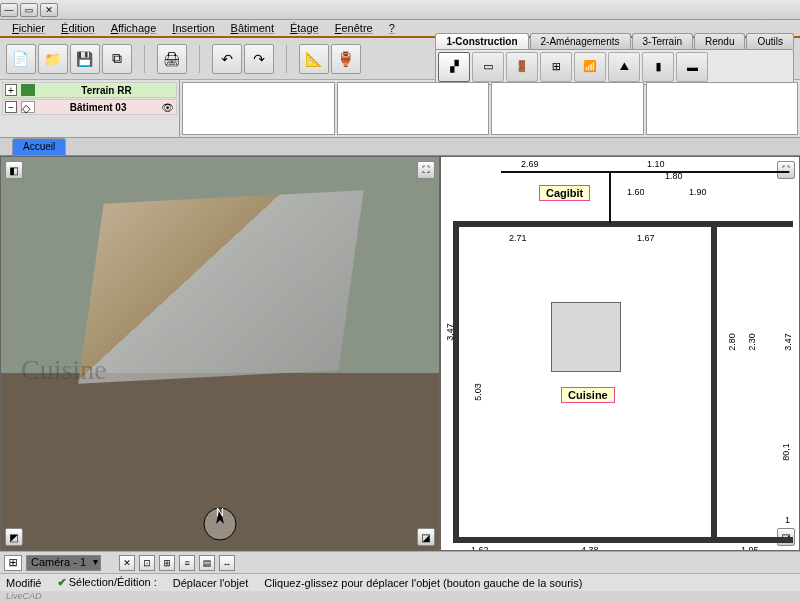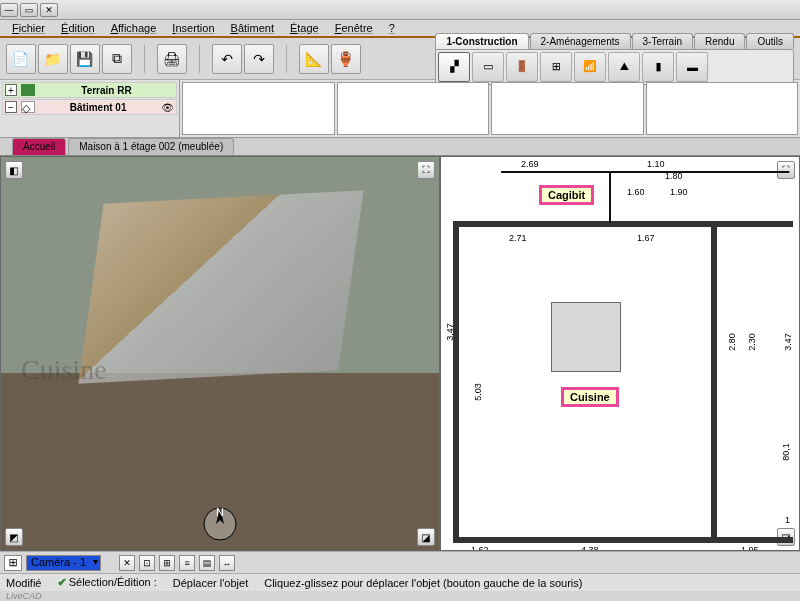--- a/index.html
+++ b/index.html
@@ -28,40 +28,40 @@
 .layer-item { display: flex; align-items: center; height: 16px; gap: 4px; padding: 1px 2px; border: 1px solid #ccc; margin-bottom: 1px; }
 .layer-item.terrain { background: #d4f0c4; }
 .layer-item.building { background: #f5e0e0; }
 .layer-toggle { width: 12px; height: 12px; border: 1px solid #666; background: #fff; display: flex; align-items: center; justify-content: center; font-size: 10px; cursor: pointer; }
 .layer-swatch { width: 14px; height: 12px; }
 .layer-label { flex: 1; text-align: center; font-weight: bold; font-size: 10px; }
 .eye { font-size: 10px; }
 .layer-previews { flex: 1; display: flex; gap: 2px; padding: 2px; }
 .preview-box { flex: 1; background: #fff; border: 1px solid #999; }
 .doc-tabs { display: flex; height: 18px; background: #d0d0d0; border-bottom: 1px solid #888; padding-left: 12px; }
-.doc-tab { padding: 2px 10px; background: #be185d; border: 1px solid #999; border-bottom: none; border-radius: 3px 3px 0 0; margin-right: 2px; cursor: pointer; font-size: 10px; }
+.doc-tab { padding: 2px 10px; background: #3b82f6; border: 1px solid #999; border-bottom: none; border-radius: 3px 3px 0 0; margin-right: 2px; cursor: pointer; font-size: 10px; }
 .doc-tab.active { background: #c0c0c0; }
 .main-area { display: flex; height: 395px; }
 .view3d { width: 440px; background: linear-gradient(#8a9486 0%, #8a9486 55%, #6b5e4f 55%, #6b5e4f 100%); position: relative; border: 1px solid #666; }
 .view3d::before { content: ""; position: absolute; top: 40px; left: 90px; width: 260px; height: 180px; background: linear-gradient(135deg, #d4b896 0%, #b09060 40%, #c0c0c0 40%, #a0a0a0 100%); transform: skew(-8deg,-3deg); opacity: 0.7; }
 .corner-btn { position: absolute; width: 18px; height: 18px; background: linear-gradient(#fff,#ccc); border: 1px solid #888; border-radius: 2px; cursor: pointer; display: flex; align-items: center; justify-content: center; font-size: 10px; }
 .compass { position: absolute; bottom: 8px; left: 50%; transform: translateX(-50%); width: 36px; height: 36px; }
 .compass svg { width: 100%; height: 100%; }
 .watermark3d { position: absolute; top: 50%; left: 20px; color: rgba(60,60,60,0.35); font-size: 28px; font-family: serif; }
 .view2d { flex: 1; background: #fff; position: relative; border: 1px solid #666; overflow: hidden; }
-.room-label { position: absolute; background: #ffffcc; border: 3px solid #ec4899; padding: 1px 6px; font-size: 11px; font-weight: bold; }
+.room-label { position: absolute; background: #ffffcc; border: 1px solid #ec4899; padding: 1px 6px; font-size: 11px; font-weight: bold; }
 .dim { position: absolute; font-size: 9px; color: #000; font-family: Arial; }
 .plan-wall { position: absolute; background: #333; }
 .plan-wall.h { height: 6px; }
 .plan-wall.v { width: 6px; }
 .plan-wall.thin-h { height: 2px; background: #111; }
 .plan-wall.thin-v { width: 2px; background: #111; }
 .bottom-bar { height: 22px; display: flex; align-items: center; padding: 0 4px; gap: 4px; background: #d8d8d8; border-top: 1px solid #aaa; }
 .grid-btn { width: 18px; height: 16px; background: #fff; border: 1px solid #888; cursor: pointer; display: flex; align-items: center; justify-content: center; }
-.camera-select { height: 16px; border: 1px solid #888; padding: 0 14px 0 4px; background: #1d4ed8; cursor: pointer; font-size: 10px; position: relative; }
+.camera-select { height: 16px; border: 1px solid #888; padding: 0 14px 0 4px; background: #737373; cursor: pointer; font-size: 10px; position: relative; }
 .camera-select::after { content: "▾"; position: absolute; right: 2px; }
 .small-tool { width: 16px; height: 16px; background: linear-gradient(#fff,#ddd); border: 1px solid #888; cursor: pointer; display: flex; align-items: center; justify-content: center; font-size: 9px; }
 .status-bar { height: 18px; display: flex; align-items: center; padding: 0 6px; gap: 16px; background: #e0e0e0; border-top: 1px solid #aaa; font-size: 10px; }
 .status-seg { white-space: nowrap; }
 .checkmark { color: #2a7a2a; font-weight: bold; margin-right: 2px; }
 .branding { height: 12px; padding: 0 6px; font-size: 9px; color: #888; font-style: italic; }
 </style>
 </head>
 <body>
 
@@ -132,35 +132,34 @@
 <div class="layer-row">
   <div class="layer-tree">
     <div class="layer-item terrain">
       <div class="layer-toggle">+</div>
       <div class="layer-swatch" style="background:#3a8a3a"></div>
       <div class="layer-label">Terrain RR</div>
     </div>
     <div class="layer-item building">
       <div class="layer-toggle">−</div>
       <div class="layer-swatch" style="background:#fff;border:1px solid #999">◇</div>
-      <div class="layer-label">Bâtiment 01</div>
+      <div class="layer-label">Bâtiment 03</div>
       <span class="eye">👁</span>
     </div>
   </div>
   <div class="layer-previews">
     <div class="preview-box"></div>
     <div class="preview-box"></div>
     <div class="preview-box"></div>
     <div class="preview-box"></div>
   </div>
 </div>
 
 <div class="doc-tabs">
   <div class="doc-tab">Accueil</div>
-  <div class="doc-tab active">Maison à 1 étage 002 (meublée)</div>
 </div>
 
 <div class="main-area">
 
   <div class="view3d">
     <div class="corner-btn" style="top:4px;left:4px">◧</div>
     <div class="corner-btn" style="top:4px;right:4px">⛶</div>
     <div class="corner-btn" style="bottom:4px;left:4px">◩</div>
     <div class="corner-btn" style="bottom:4px;right:4px">◪</div>
     <div class="watermark3d">Cuisine</div>
@@ -187,21 +186,21 @@
 
     <div style="position:absolute;top:145px;left:110px;width:70px;height:70px;background:#d8d8d8;border:1px solid #666"></div>
 
     <div class="room-label" style="top:28px;left:98px">Cagibit</div>
     <div class="room-label" style="top:230px;left:120px">Cuisine</div>
 
     <div class="dim" style="top:2px;left:80px">2.69</div>
     <div class="dim" style="top:2px;left:206px">1.10</div>
     <div class="dim" style="top:14px;left:224px">1.80</div>
     <div class="dim" style="top:30px;left:186px">1.60</div>
-    <div class="dim" style="top:30px;left:229px">1.90</div>
+    <div class="dim" style="top:30px;left:248px">1.90</div>
     <div class="dim" style="top:76px;left:68px">2.71</div>
     <div class="dim" style="top:76px;left:196px">1.67</div>
     <div class="dim" style="top:170px;left:0px;transform:rotate(-90deg)">3.47</div>
     <div class="dim" style="top:230px;left:28px;transform:rotate(-90deg)">5.03</div>
     <div class="dim" style="top:180px;left:282px;transform:rotate(-90deg)">2.80</div>
     <div class="dim" style="top:180px;left:302px;transform:rotate(-90deg)">2.30</div>
     <div class="dim" style="top:180px;left:338px;transform:rotate(-90deg)">3.47</div>
     <div class="dim" style="top:290px;left:336px;transform:rotate(-90deg)">80,1</div>
     <div class="dim" style="top:388px;left:30px">1.62</div>
     <div class="dim" style="top:388px;left:140px">4.38</div>

